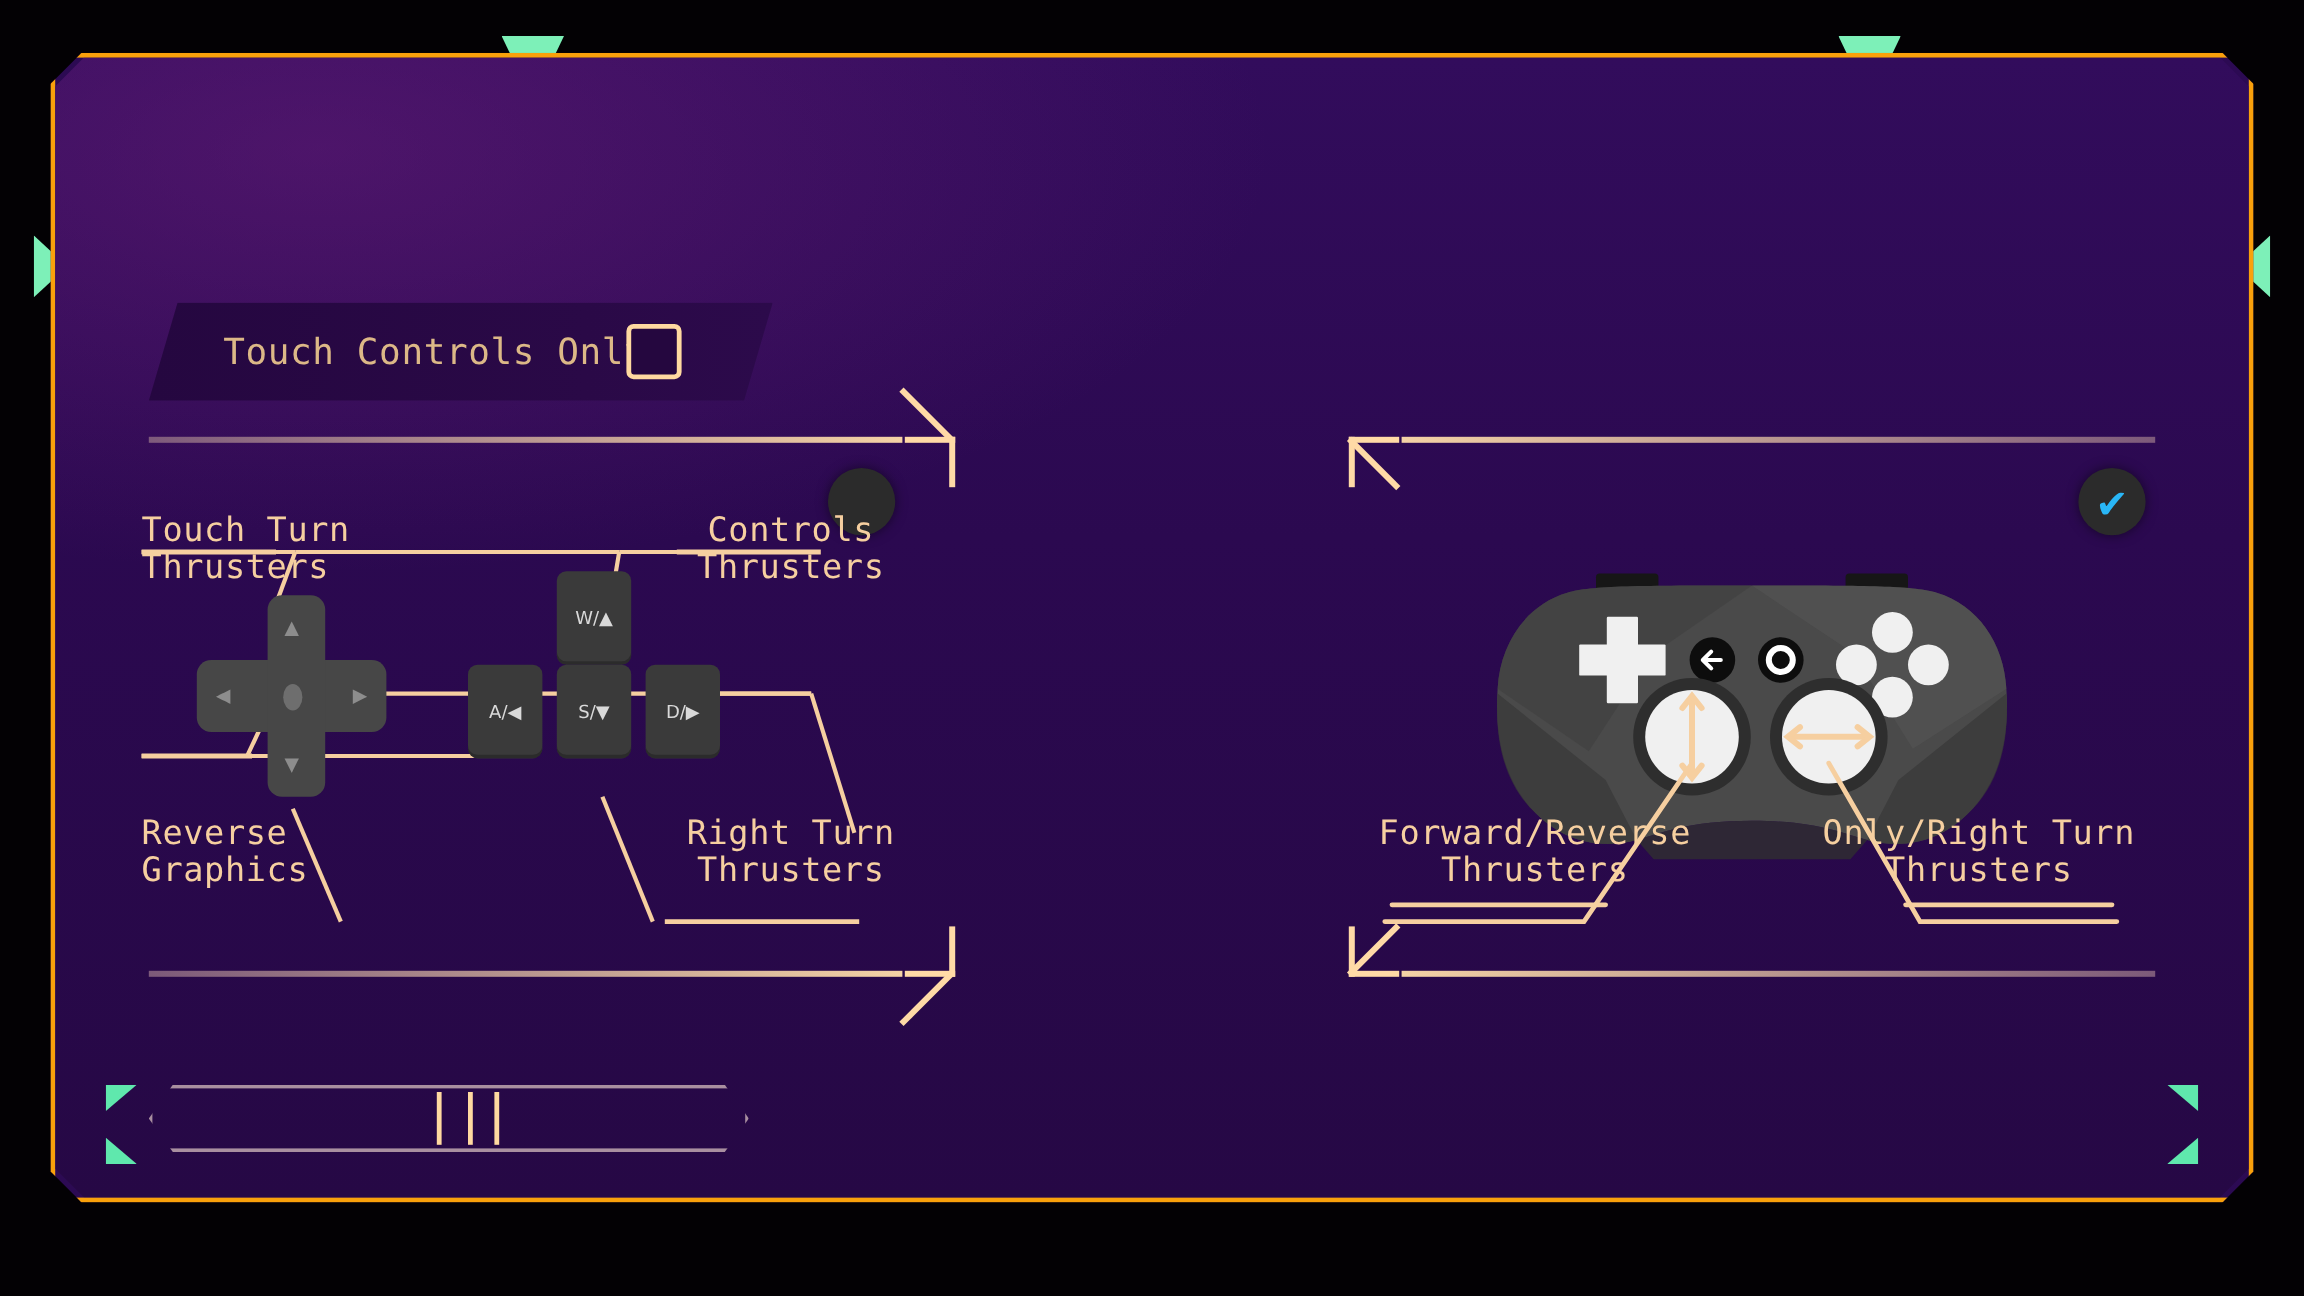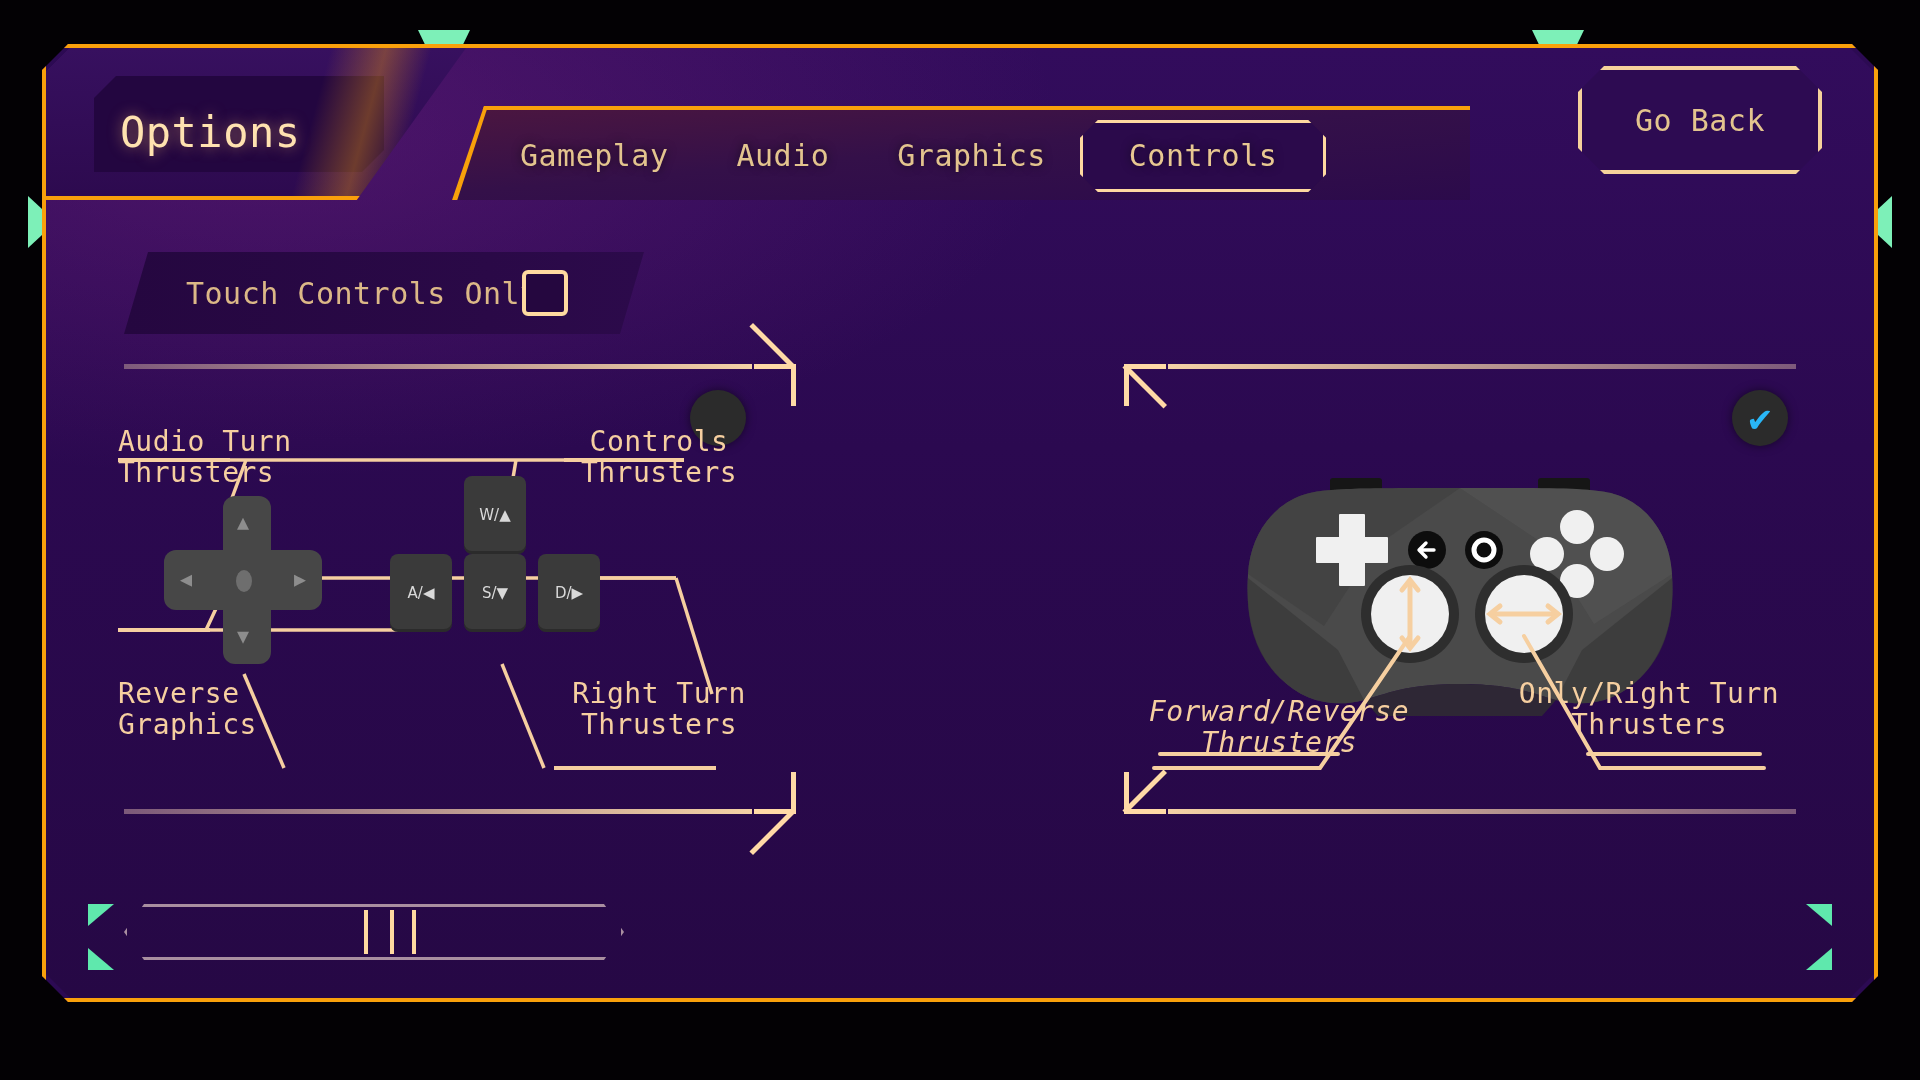--- a/index.html
+++ b/index.html
@@ -206,40 +206,20 @@
 <div id="root">
 
   <div class="gtri down" style="left:418px; top:30px;"></div>
   <div class="gtri down" style="left:1532px; top:30px;"></div>
   <div class="gtri right" style="left:28px; top:196px;"></div>
   <div class="gtri left" style="left:1864px; top:196px;"></div>
 
   <div class="outer-frame">
     <div class="outer-inner">
 
-      <div class="header-band">
-
-        <div class="title-plate">
-          <div class="title-slab"></div>
-        </div>
-        <div class="title-text">Options</div>
-
-        <div class="tabs-plate"></div>
-
-        <div class="tabs-row">
-          <div class="tab">Gameplay</div>
-          <div class="tab">Audio</div>
-          <div class="tab">Graphics</div>
-          <div class="tab active">Controls</div>
-        </div>
-
-        <div class="goback-wrap">
-          <div class="goback">Go Back</div>
-        </div>
-      </div>
 
       <div class="body-area">
 
         <div class="touch-row">
           <span class="touch-label">Touch Controls Only</span>
           <span class="touch-check"></span>
         </div>
 
         <div class="panel panel-left">
           <div class="rule top"></div>
@@ -274,21 +254,21 @@
               <path d="M 378 300 L 420 404"></path>
             </g>
             <g stroke="#f6cfa0" stroke-width="4" fill="none">
               <path d="M -6 96 L 106 96"></path>
               <path d="M 440 96 L 560 96"></path>
               <path d="M -6 266 L 86 266"></path>
               <path d="M 430 404 L 592 404"></path>
             </g>
           </svg>
 
-          <div class="dlabel" style="left:-6px; top:62px;">Audio Turn
+          <div class="dlabel" style="left:-6px; top:62px;">Touch Turn
 Thrusters</div>
           <div class="dlabel c" style="left:430px; top:62px; width:210px;">Controls
 Thrusters</div>
           <div class="dlabel" style="left:-6px; top:314px;">Reverse
 Graphics</div>
           <div class="dlabel c" style="left:430px; top:314px; width:210px;">Right Turn
 Thrusters</div>
 
           <div>
             <div class="dpad-h" style="left:40px; top:186px; width:158px; height:60px;"></div>
@@ -385,21 +365,21 @@
             </g>
 
             <g stroke="#f6cfa0" stroke-width="4" fill="none" stroke-linecap="round">
               <path d="M 30 404 L 196 404 L 286 272"></path>
               <path d="M 640 404 L 476 404 L 400 272"></path>
               <path d="M 36 390 L 214 390"></path>
               <path d="M 636 390 L 464 390"></path>
             </g>
           </svg>
 
-          <div class="dlabel c" style="left:10px; top:332px; width:290px;font-style:italic;">Forward/Reverse
+          <div class="dlabel c" style="left:10px; top:314px; width:290px;">Forward/Reverse
 Thrusters</div>
           <div class="dlabel c" style="right:2px; top:314px; width:290px;">Only/Right Turn
 Thrusters</div>
         </div>
 
         <div class="chev a" style="position:absolute; left:42px; bottom:72px;"></div>
         <div class="chev b" style="position:absolute; left:42px; bottom:28px;"></div>
         <div class="chev ra" style="position:absolute; right:42px; bottom:72px;"></div>
         <div class="chev rb" style="position:absolute; right:42px; bottom:28px;"></div>
 

